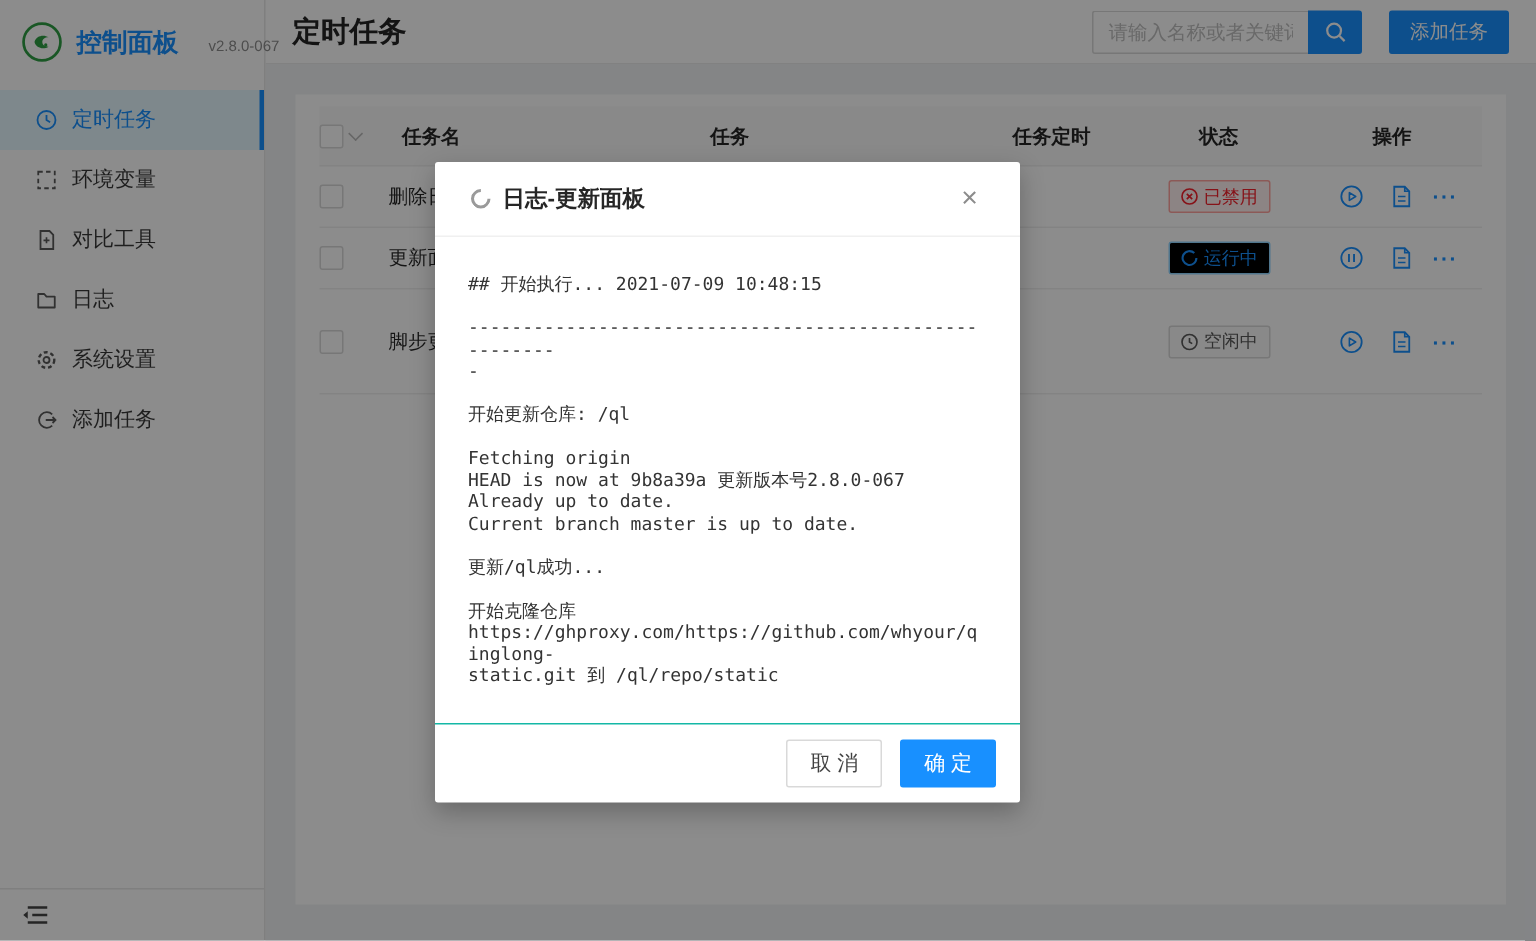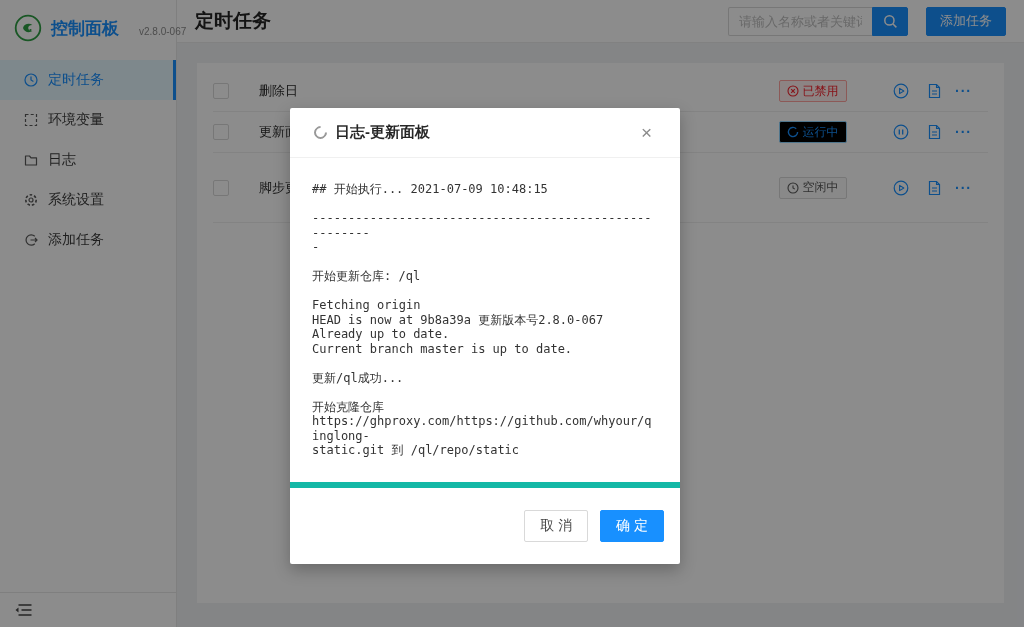--- a/index.html
+++ b/index.html
@@ -67,21 +67,21 @@
   .modal { position:absolute; left:290px; top:108px; width:390px; z-index:60;
     background:#fff; border-radius:2px; box-shadow:0 6px 16px rgba(0,0,0,.25); }
   .modal-header { display:flex; align-items:center; padding:13px 24px; border-bottom:1px solid #f0f0f0; }
   .spinner { width:13px; height:13px; border:2px solid #9a9a9a; border-right-color:transparent;
     border-radius:50%; display:inline-block; margin-right:8px; transform:rotate(-45deg); }
   .modal-title { font-size:15px; font-weight:bold; color:rgba(0,0,0,.85); flex:1; }
   .modal-close { color:#8c8c8c; font-size:19px; line-height:1; cursor:pointer; padding:2px 4px; }
   .modal-body { padding:24px 22px; min-height:295px; }
   .log { font-family:"DejaVu Sans Mono","Liberation Mono",monospace; font-size:12px; line-height:14.5px;
     color:#333; white-space:pre-wrap; word-break:break-all; }
-  .modal-footer { padding:22px 16px; border-top:6px solid #14b8a6; text-align:right; }
+  .modal-footer { padding:10px 16px; border-top:1px solid #14b8a6; text-align:right; }
   .btn { height:32px; padding:0 15px; border-radius:2px; font-size:14px; cursor:pointer; font-family:inherit; }
   .btn-cancel { background:#fff; border:1px solid #d9d9d9; color:rgba(0,0,0,.75); }
   .btn-ok { background:#1890ff; border:1px solid #1890ff; color:#fff; margin-left:8px; }
   svg { flex-shrink:0; }
 </style>
 </head>
 <body>
 
 <div class="sidebar">
   <div class="brand">
@@ -110,20 +110,29 @@
       <span class="mi">
           <svg width="14" height="14" viewBox="0 0 14 14">
             <rect x="1.5" y="1.5" width="11" height="11" fill="none" stroke="currentColor" stroke-width="1.2" stroke-dasharray="3 2.2"></rect>
           </svg>
         </span>
       <span>环境变量</span>
     </div>
     <div class="menu-item">
       <span class="mi">
           <svg width="14" height="14" viewBox="0 0 14 14">
+            <path d="M3 1h6l2.5 2.5V13H3z" fill="none" stroke="currentColor" stroke-width="1.2"></path>
+            <path d="M5 7.2h4M7 5.2v4" stroke="currentColor" stroke-width="1.1"></path>
+          </svg>
+        </span>
+      <span>对比工具</span>
+    </div>
+    <div class="menu-item">
+      <span class="mi">
+          <svg width="14" height="14" viewBox="0 0 14 14">
             <path d="M1.5 3h4l1.5 1.8h5.5V12h-11z" fill="none" stroke="currentColor" stroke-width="1.2" stroke-linejoin="round"></path>
           </svg>
         </span>
       <span>日志</span>
     </div>
     <div class="menu-item">
       <span class="mi">
           <svg width="14" height="14" viewBox="0 0 14 14">
             <circle cx="7" cy="7" r="2" fill="none" stroke="currentColor" stroke-width="1.2"></circle>
             <circle cx="7" cy="7" r="5.2" fill="none" stroke="currentColor" stroke-width="1.6" stroke-dasharray="2.6 1.9"></circle>
@@ -164,20 +173,31 @@
             </svg>
         </span>
       </div>
     </div>
     <button class="add-btn">添加任务</button>
   </div>
 
   <div class="content">
     <div class="card">
 
+      <div class="trow thead">
+        <div class="cell c-select">
+          <span class="checkbox"></span>
+          <span class="sel-caret"></span>
+        </div>
+        <div class="cell c-name sep">任务名</div>
+        <div class="cell c-task sep">任务</div>
+        <div class="cell c-sched sep">任务定时</div>
+        <div class="cell c-status sep">状态</div>
+        <div class="cell c-act">操作</div>
+      </div>
 
       <div class="trow tr1">
         <div class="cell c-select">
             <span class="checkbox"></span>
           </div>
         <div class="cell c-name">删除日</div>
         <div class="cell c-task"></div>
         <div class="cell c-sched"></div>
         <div class="cell c-status">
           <span class="badge b-disabled">

